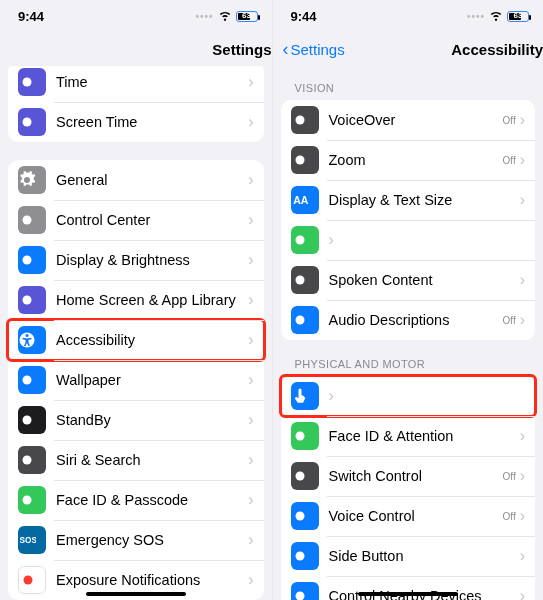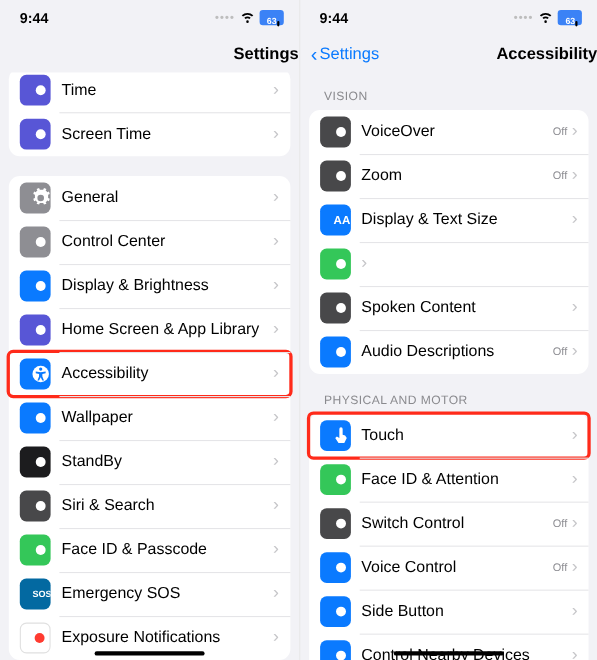--- a/index.html
+++ b/index.html
@@ -6,39 +6,39 @@
   html, body { width: 543px; height: 600px; overflow: hidden; font-family: -apple-system, "Helvetica Neue", Arial, sans-serif; }
   .phones { display: flex; width: 543px; height: 600px; background: #fff; }
   .phone { width: 271.5px; height: 600px; background: #f2f2f6; overflow: hidden; position: relative; }
   .phone + .phone { border-left: 1px solid #e8e8e8; }
 
   .status-bar { display: flex; align-items: center; justify-content: space-between; height: 32px; padding: 0 14px 0 18px; font-size: 13px; font-weight: 600; color: #000; }
   .status-right { display: flex; align-items: center; gap: 4px; }
   .dots { letter-spacing: 1px; color:#bdbdbd; font-size:10px; }
   .wifi { font-size:13px; }
   .battery-box { display:inline-flex; align-items:center; gap:1px; }
-  .battery { width:22px; height:11px; border:7px solid #3b82f6; border-radius:3px; position:relative; display:inline-block; }
+  .battery { width:22px; height:11px; border:1px solid #3b82f6; border-radius:3px; position:relative; display:inline-block; }
   .battery::after { content:""; position:absolute; right:-3px; top:3px; width:2px; height:5px; background:#000; border-radius:1px; }
   .battery .fill { position:absolute; left:1px; top:1px; bottom:1px; width:60%; background:#000; border-radius:1px; }
   .battery .pct { position:absolute; left:0; right:0; top:-1px; text-align:center; font-size:8px; font-weight:700; color:#fff; }
 
   .nav-header { height: 34px; display:flex; align-items:center; justify-content:flex-end; position:relative;padding-left:43px; }
   .nav-title { font-size:15px; font-weight:600; color:#000; }
   .back { position:absolute; left:10px; top:0; height:34px; display:flex; align-items:center; gap:2px; color:#0a7aff; font-size:15px; }
   .back .chev { font-size:18px; font-weight:400; }
 
   .scroll { position:absolute; top:66px; bottom:0; left:0; right:0; overflow:hidden; }
 
   .group { margin: 10px 8px 18px 8px; background:#fff; border-radius:10px; }
   .group.first-cut { margin-top: -4px; }
   .section-label { font-size:11px; color:#8a8a8e; letter-spacing:0.4px; margin: 16px 0 6px 22px; text-transform:uppercase; }
 
   .row { display:flex; align-items:center; height:40px; padding:0 10px 0 10px; position:relative; }
   .row + .row::before { content:""; position:absolute; left:46px; right:0; top:0; height:1px; background:#e5e5e8; }
-  .row .icon { width:28px; height:28px; border-radius:6px; display:flex; align-items:center; justify-content:flex-end; margin-right:10px; flex-shrink:0; }
+  .row .icon { width:28px; height:28px; border-radius:6px; display:flex; align-items:center; justify-content:flex-start; margin-right:10px; flex-shrink:0; }
   .row .label { font-size:14.5px; color:#000; flex:1; }
   .row .value { font-size:10px; color:#8e8e93; margin-right:4px; }
   .row .chev { color:#c6c6c9; font-size:16px; }
 
   .highlight { outline:3px solid #ff2a1a; outline-offset:-1px; border-radius:4px; }
 
   .home-indicator { position:absolute; bottom:4px; left:50%; transform:translateX(-50%); width:100px; height:4px; background:#000; border-radius:3px; }
 
   
   .ic-purple{background:#5856d6;} .ic-gray{background:#8e8e93;} .ic-blue{background:#0a7aff;}
@@ -287,21 +287,20 @@
           </div>
         </div>
       <div class="section-label">PHYSICAL AND MOTOR</div>
       <div class="group" id="right-group-motor" style="margin-top:0">
           <div class="row highlight">
             <span class="icon ic-blue">
               <svg viewBox="0 0 24 24">
                 <path fill="#fff" d="M10 4a2 2 0 014 0v7l3 1 2 3-3 6H9l-4-6 2-2 3 2z"></path>
               </svg>
             </span>
-            <span class="label">Touch</span>
             <span class="chev">›</span>
           </div>
           <div class="row">
             <span class="icon ic-green">
               <svg viewBox="0 0 24 24">
                 <circle cx="12" cy="12" r="6" fill="#fff"></circle>
               </svg>
             </span>
             <span class="label">Face ID &amp; Attention</span>
             <span class="chev">›</span>

